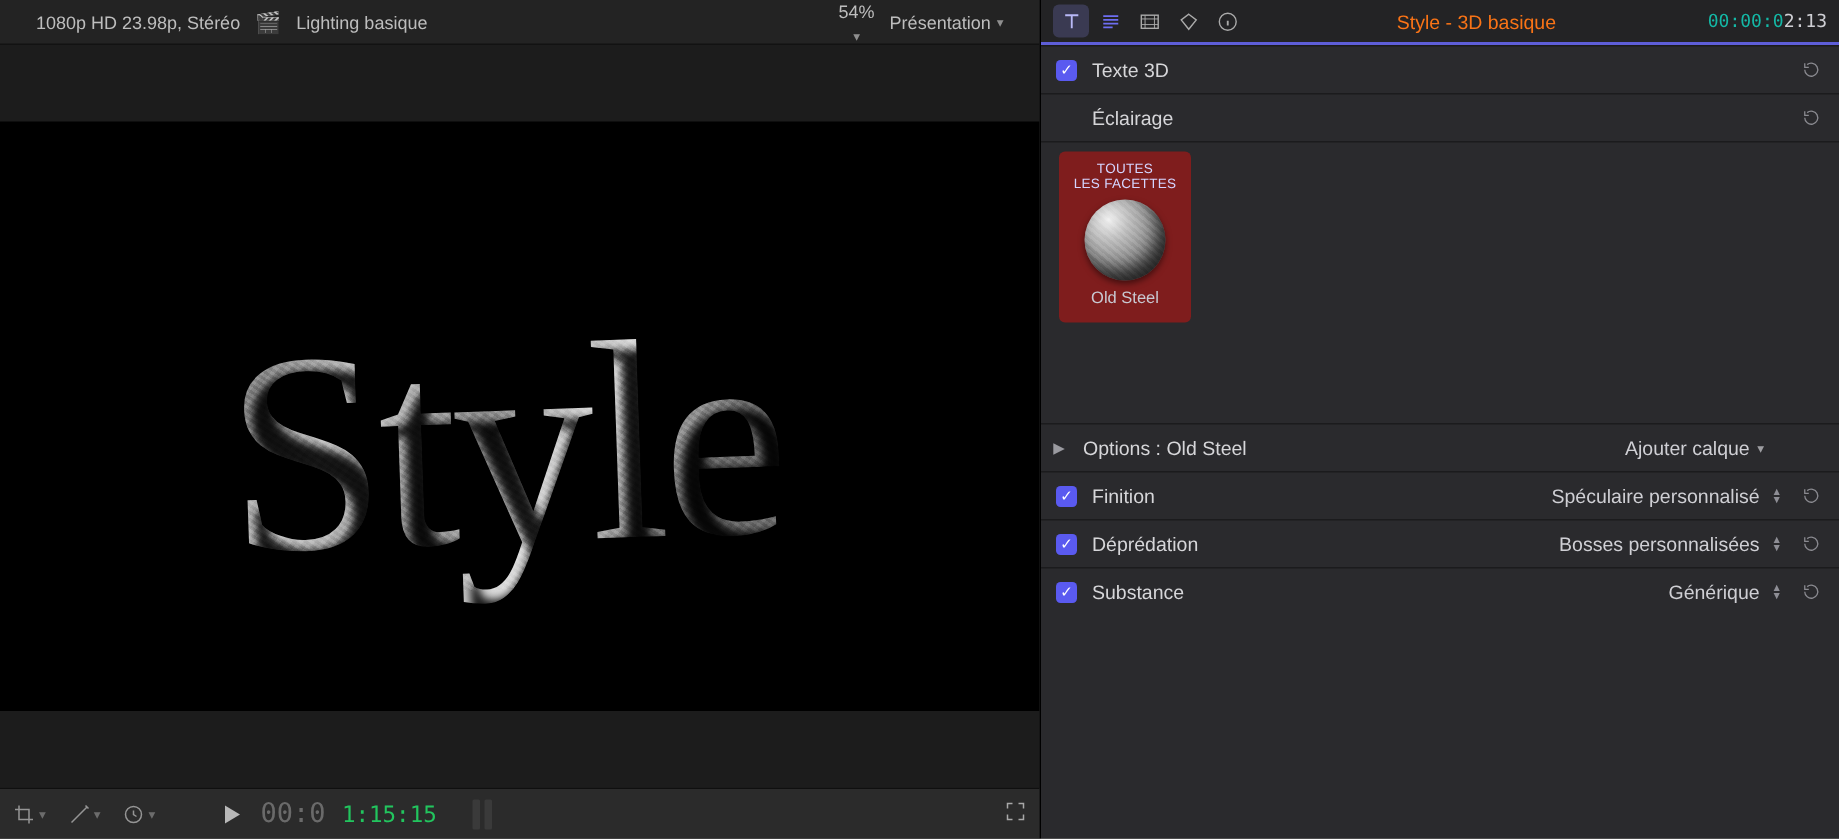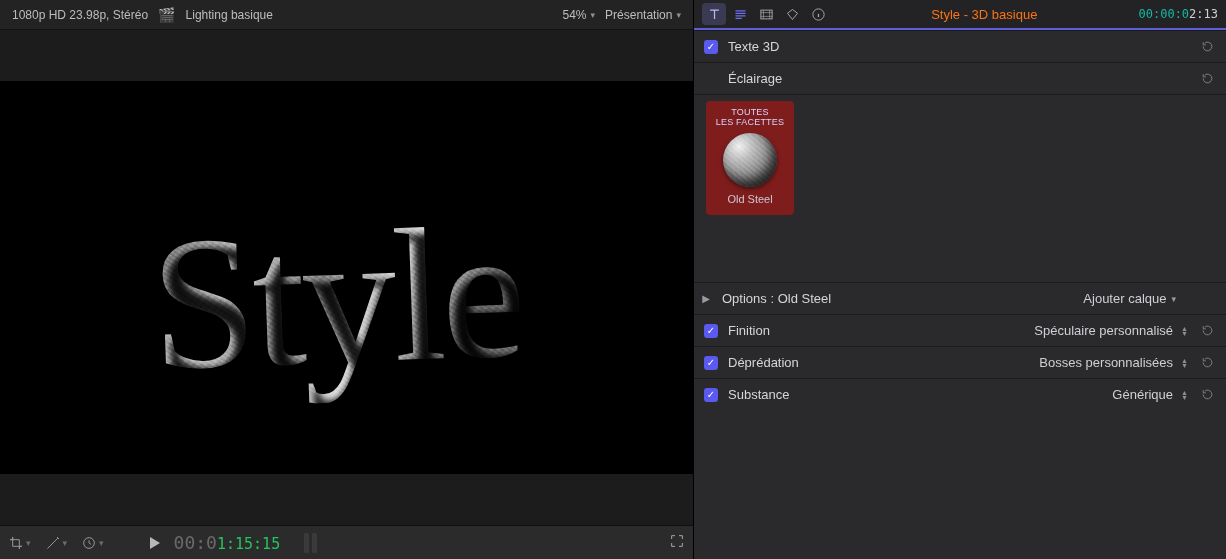--- a/index.html
+++ b/index.html
@@ -13,25 +13,25 @@
     font-size: 13px;
   }
   .app { display: flex; width: 100%; height: 100%; }
   .left-pane { width: 694px; height: 100%; display: flex; flex-direction: column; border-right: 1px solid #000; background:#1c1c1c; }
   .right-pane { flex: 1; height: 100%; display: flex; flex-direction: column; background: #2a2a2d; }
 
   
   .left-top {
     height: 30px; background: #232323; display: flex; align-items: center;
     font-size: 12px; color: #bdbdbd; border-bottom: 1px solid #121212;
-    padding: 0 12px; gap: 10px;
+    padding: 0 24px; gap: 10px;
   }
   .left-top .clap { font-size: 14px; filter: grayscale(100%); opacity: .8; }
   .left-top .grow { flex: 1; }
-  .left-top .zoom { display:flex; align-items:center; gap:4px;}
+  .left-top .zoom { display:flex; align-items:center; gap:4px;flex-direction:column;}
   .left-top .pres { display:flex; align-items:center; gap:4px;}
   .chevd { font-size: 9px; opacity:.7; }
 
   
   .viewer {
     flex: 1; background: #1c1c1c; position: relative; display:flex; align-items:center; justify-content:center;
     overflow:hidden;
   }
   .viewer .frame {
     width: 700px; height: 393px; background: #000; display:flex; align-items:center; justify-content:center;
@@ -64,21 +64,21 @@
   }
 
   
   .left-bottom {
     height: 34px; background: #2b2b2b; border-top: 1px solid #0f0f0f;
     display:flex; align-items:center; padding:0 8px; gap:14px; color:#a0a0a0;
   }
   .left-bottom .icon-btn { display:flex; align-items:center; gap:2px; font-size:14px; opacity:.8;}
   .icon-btn svg { width:16px; height:16px; stroke:#b0b0b0; fill:none; stroke-width:1.5; }
   .play-tri { width:0;height:0;border-top:6px solid transparent;border-bottom:6px solid transparent;border-left:10px solid #b8b8b8;}
-  .timecode { font-family: ui-monospace, Menlo, monospace; display:flex; align-items:baseline; gap:0;}
+  .timecode { font-family: ui-monospace, Menlo, monospace; display:flex; align-items:baseline; gap:11px;}
   .tc-dim { color:#6a6a6a; font-size:18px;}
   .tc-bright { color:#22c55e; font-size:15px;}
   .audio-meters { display:flex; gap:3px; margin-left:10px;}
   .audio-meters div { width:5px; height:20px; background:#3a3a3a; border-radius:1px;}
   .left-bottom .spacer { flex:1; }
   .expand-ic svg { width:16px; height:16px; stroke:#a8a8a8; fill:none; stroke-width:1.5;}
 
   
   .right-top {
     height: 30px; background:#232325; display:flex; align-items:center; border-bottom:2px solid #5e5ed8;

